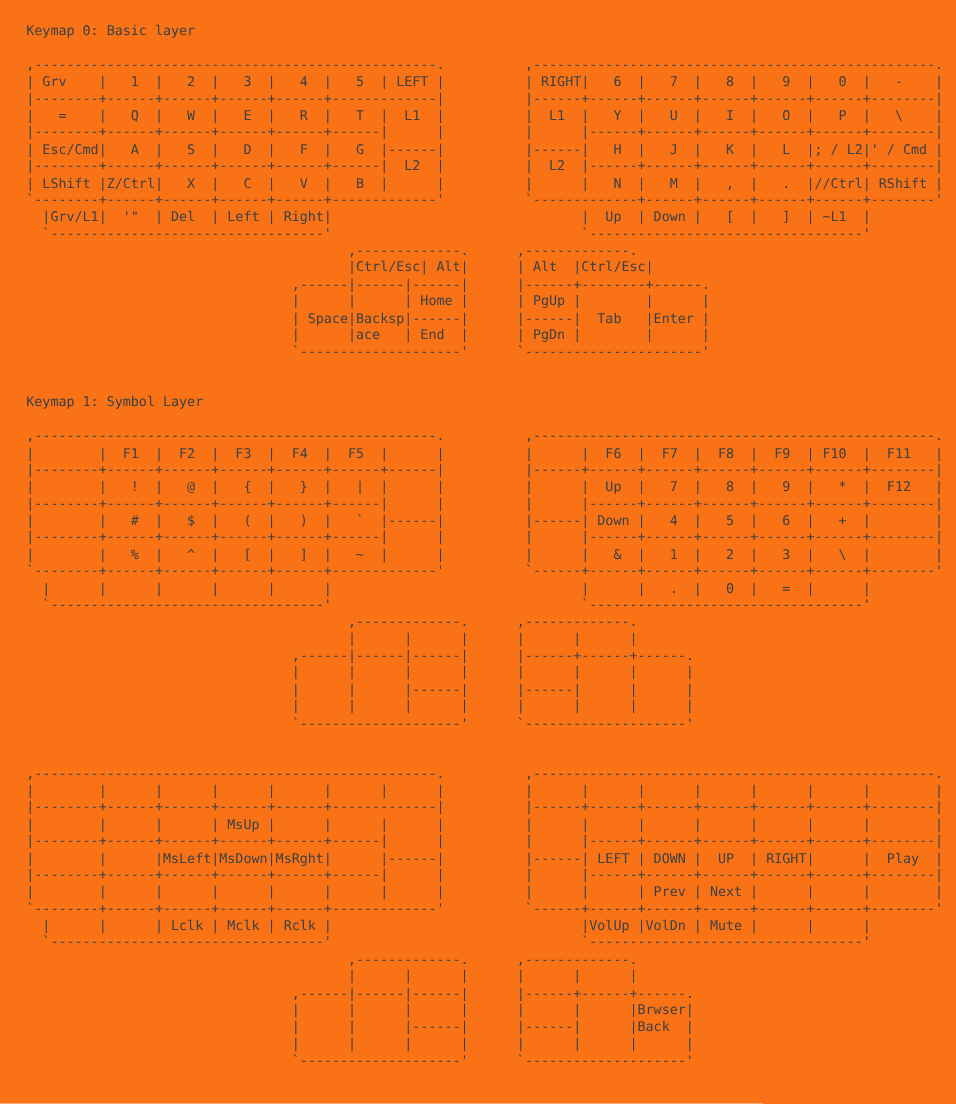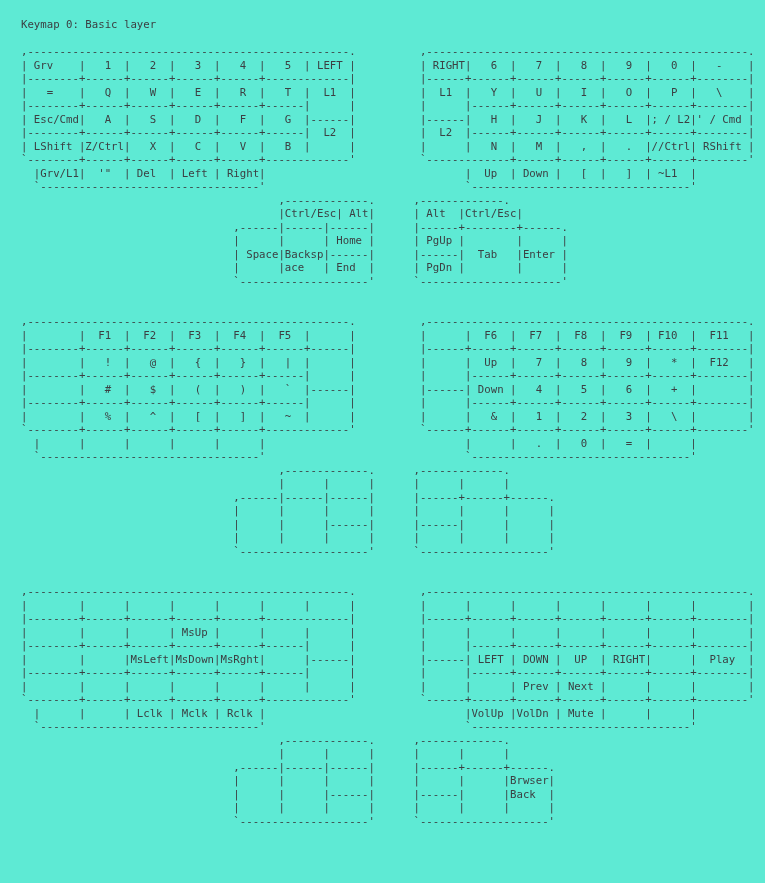--- a/index.html
+++ b/index.html
@@ -6,21 +6,21 @@
     margin: 0;
     padding: 0;
     background: #ffffff;
   }
   .doc {
     box-sizing: border-box;
     width: 765px;
     height: 883px;
     overflow: hidden;
     padding: 18px 0 0 21px;
-    background: #5eead4;
+    background: #f97316;
     color: #3c4043;
     font-family: "DejaVu Sans Mono", "Liberation Mono", monospace;
     font-size: 10.7px;
     line-height: 13.5px;
   }
   .keymap-title {
     white-space: pre;
     margin: 0 0 13.5px 0;
     font-weight: normal;
     color: #3c4043;
@@ -55,20 +55,21 @@
                                         ,-------------.      ,-------------.
                                         |Ctrl/Esc| Alt|      | Alt  |Ctrl/Esc|
                                  ,------|------|------|      |------+--------+------.
                                  |      |      | Home |      | PgUp |        |      |
                                  | Space|Backsp|------|      |------|  Tab   |Enter |
                                  |      |ace   | End  |      | PgDn |        |      |
                                  `--------------------'      `----------------------'</pre>
   </section>
 
   <section class="keymap-section">
+    <div class="keymap-title">Keymap 1: Symbol Layer</div>
     <pre class="keymap-art">,--------------------------------------------------.          ,--------------------------------------------------.
 |        |  F1  |  F2  |  F3  |  F4  |  F5  |      |          |      |  F6  |  F7  |  F8  |  F9  | F10  |  F11   |
 |--------+------+------+------+------+------+------|          |------+------+------+------+------+------+--------|
 |        |   !  |   @  |   {  |   }  |   |  |      |          |      |  Up  |   7  |   8  |   9  |   *  |  F12   |
 |--------+------+------+------+------+------|      |          |      |------+------+------+------+------+--------|
 |        |   #  |   $  |   (  |   )  |   `  |------|          |------| Down |   4  |   5  |   6  |   +  |        |
 |--------+------+------+------+------+------|      |          |      |------+------+------+------+------+--------|
 |        |   %  |   ^  |   [  |   ]  |   ~  |      |          |      |   &amp;  |   1  |   2  |   3  |   \  |        |
 `--------+------+------+------+------+-------------'          `------+------+------+------+------+------+--------'
   |      |      |      |      |      |                               |      |   .  |   0  |   =  |      |

